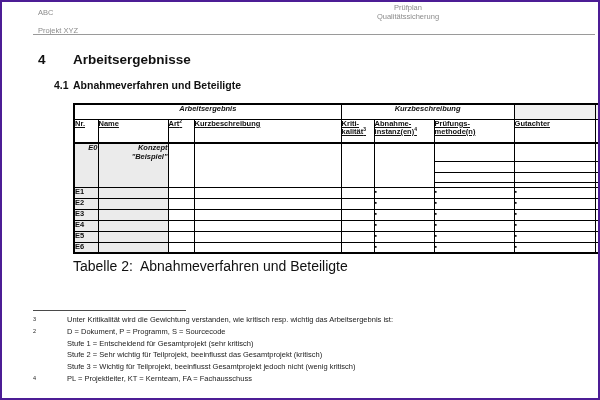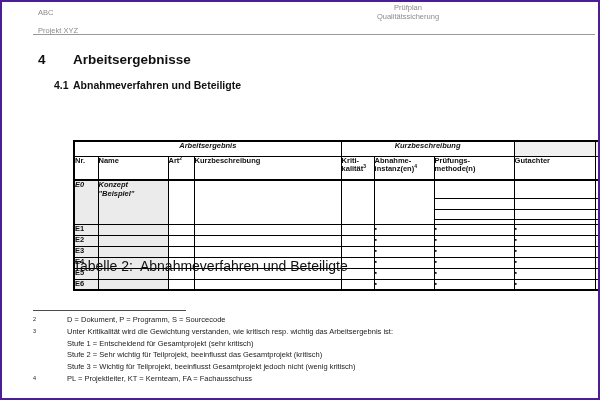--- a/index.html
+++ b/index.html
@@ -14,35 +14,35 @@
   .hdr-rule { position:absolute; left:31px; top:32px; width:562px; height:1px; background:#9a9a9a; }
   
   .h1 { position:absolute; top:50px; left:0; font-size:13.5px; font-weight:bold; }
   .h1 .num { position:absolute; left:36px; }
   .h1 .ttl { position:absolute; left:71px; white-space:nowrap; }
   .h2 { position:absolute; top:77px; left:0; font-size:10.5px; font-weight:bold; }
   .h2 .num { position:absolute; left:52px; }
   .h2 .ttl { position:absolute; left:71px; white-space:nowrap; }
   
   .tbl-wrap { position:absolute; left:71px; top:101px; }
-  table.res { border-collapse:collapse; table-layout:fixed; width:525px; border:2px solid #000;margin-top:37px; }
+  table.res { border-collapse:collapse; table-layout:fixed; width:525px; border:2px solid #000; }
   table.res td { border:1px solid #000; padding:0; vertical-align:top; overflow:hidden; font-size:7.5px; line-height:8.5px; }
   tr.grp { height:15px; }
   tr.hdr { height:24px; }
   tr.e0 { height:44px; }
   tr.data { height:11px; }
   td.grp-cell { font-size:8px; font-weight:bold; font-style:italic; text-align:center; padding-top:2px; }
   td.grp-empty { background:#f0f0f0; }
   td.colhead { font-weight:bold; padding:2px 2px 0 3px; }
   td.colhead sup, td.fncell sup { font-size:5px; }
   sup { line-height:0; }
   td.thickL { border-left-width:2px; }
-  tr.hdr td { border-bottom-width:2px; }
+  tr.hdr td { border-bottom-width:2px;text-decoration:underline; }
   td.shade { background:#ebebeb; }
-  td.e0nr, td.e0name { font-weight:bold; font-style:italic; padding:2px 2px 0 3px; line-height:9px; }
+  td.e0nr, td.e0name { font-weight:bold; font-style:italic; padding:2px 2px 0 3px; line-height:9px;text-align:right; }
   td.rownr { font-weight:bold; padding:1px 2px 0 3px; }
   td.bullet { padding:1px 0 0 8px; font-size:8px; line-height:8px; }
   td.subwrap { padding:0; }
   .sub1 { height:17px; border-bottom:1px solid #000; }
   .sub2 { height:10px; border-bottom:1px solid #000; }
   .sub3 { height:9px;  border-bottom:1px solid #000; }
   
   .caption { position:absolute; left:71px; top:256px; font-size:14px; white-space:nowrap; }
   .caption .cap-label { margin-right:7px; }
   
@@ -212,28 +212,28 @@
       </table>
   </div>
 
   <div class="caption">
     <span class="cap-label">Tabelle 2:</span><span>Abnahmeverfahren und Beteiligte</span>
   </div>
 
   <div class="fn-rule"></div>
   <div class="footnotes">
     <div class="fn-line">
+      <span class="fn-marker">3</span>
+      <span>Unter Kritikalität wird die Gewichtung verstanden, wie kritisch resp. wichtig das Arbeitsergebnis ist:</span>
+    </div>
+    <div class="fn-line">
       <span class="fn-marker">2</span>
       <span>D = Dokument, P = Programm, S = Sourcecode</span>
     </div>
     <div class="fn-line">
-      <span class="fn-marker">3</span>
-      <span>Unter Kritikalität wird die Gewichtung verstanden, wie kritisch resp. wichtig das Arbeitsergebnis ist:</span>
-    </div>
-    <div class="fn-line">
       <span>Stufe 1 = Entscheidend für Gesamtprojekt (sehr kritisch)</span>
     </div>
     <div class="fn-line">
       <span>Stufe 2 = Sehr wichtig für Teilprojekt, beeinflusst das Gesamtprojekt (kritisch)</span>
     </div>
     <div class="fn-line">
       <span>Stufe 3 = Wichtig für Teilprojekt, beeinflusst Gesamtprojekt jedoch nicht (wenig kritisch)</span>
     </div>
     <div class="fn-line">
       <span class="fn-marker">4</span>

